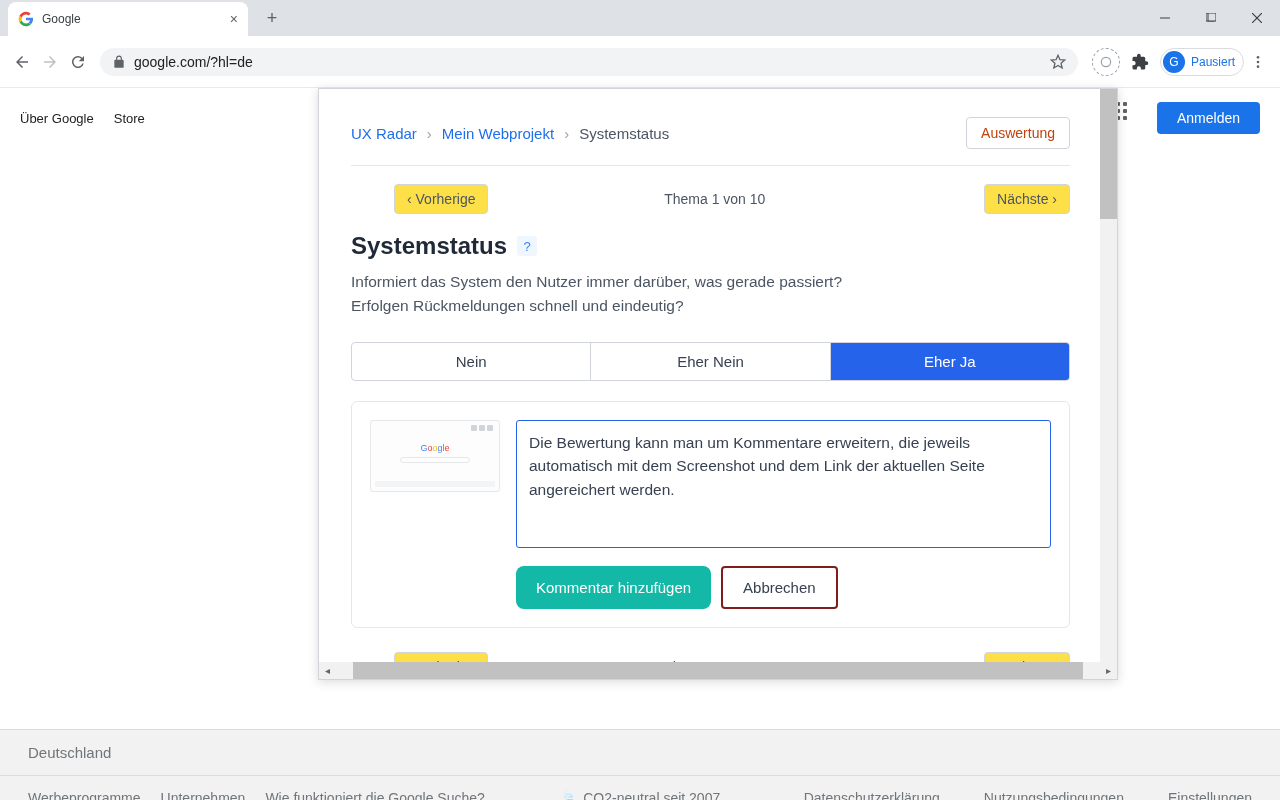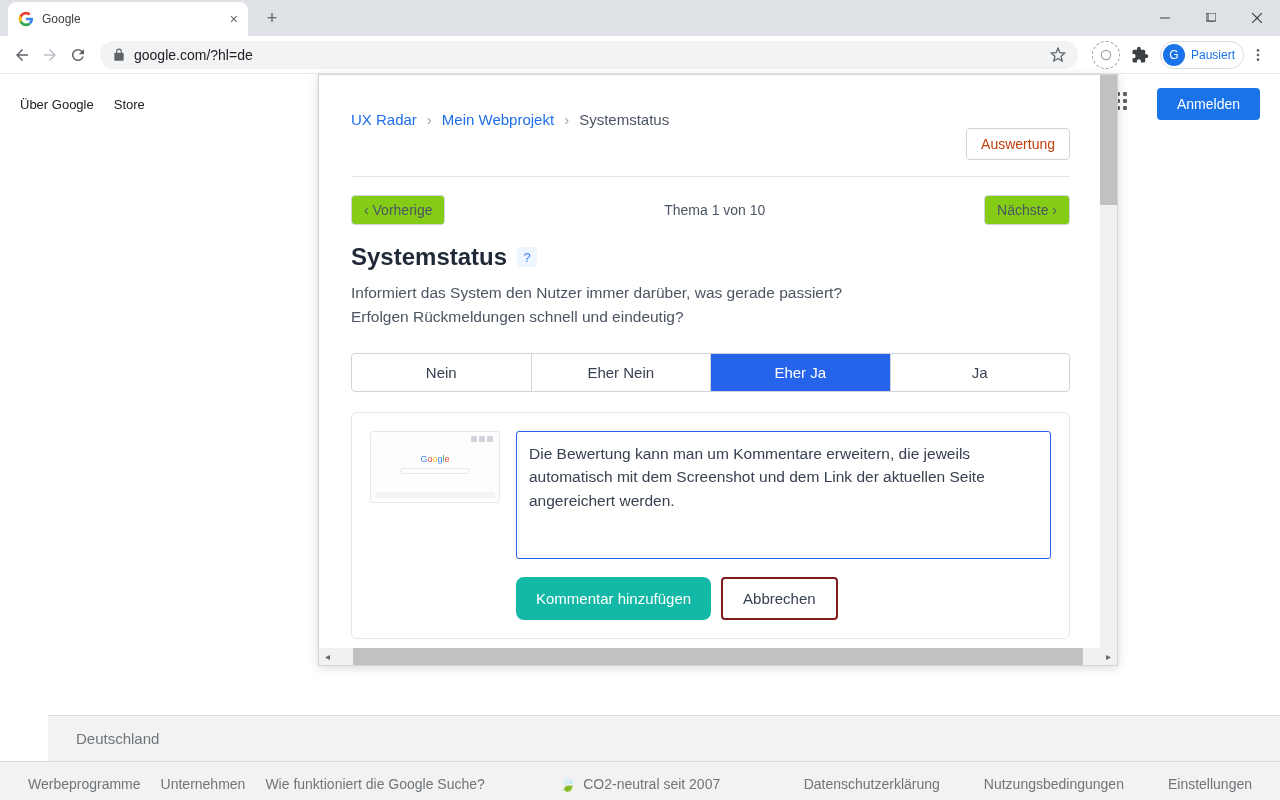--- a/index.html
+++ b/index.html
@@ -9,75 +9,75 @@
 .chrome-top { background: #dee1e6; height: 36px; display: flex; align-items: flex-end; }
 .tab { background: #fff; height: 34px; width: 240px; border-radius: 8px 8px 0 0; margin-left: 8px; display: flex; align-items: center; padding: 0 10px; position: relative; }
 .tab .favicon { width: 16px; height: 16px; margin-right: 8px; }
 .tab .tab-title { font-size: 12px; color: #3c4043; flex: 1; }
 .tab .tab-close { color: #5f6368; font-size: 14px; cursor: pointer; }
 .new-tab { width: 28px; height: 28px; display: flex; align-items: center; justify-content: center; color: #5f6368; font-size: 18px; margin-left: 10px; margin-bottom: 4px; cursor: pointer; }
 .win-controls { margin-left: auto; display: flex; align-items: center; height: 36px; }
 .win-controls div { width: 46px; height: 32px; display: flex; align-items: center; justify-content: center; color: #3c4043; cursor: pointer; }
 
 
-.addr-row { background: #fff; height: 38px; display: flex; align-items: center; padding: 0 8px; border-bottom: 1px solid #e8eaed; }
+.addr-row { background: #fff; height: 52px; display: flex; align-items: center; padding: 0 8px; border-bottom: 1px solid #e8eaed; }
 .nav-btn { width: 28px; height: 28px; display: flex; align-items: center; justify-content: center; color: #5f6368; cursor: pointer; font-size: 18px; border-radius: 50%; }
 .nav-btn.disabled { color: #bdc1c6; }
 .addr-bar { flex: 1; background: #f1f3f4; height: 28px; border-radius: 14px; margin: 0 8px; display: flex; align-items: center; padding: 0 12px; }
 .lock-icon { color: #5f6368; margin-right: 8px; }
 .addr-text { font-size: 14px; color: #202124; flex: 1; }
 .star-icon { color: #5f6368; }
 .ext-group { display: flex; align-items: center; gap: 6px; margin: 0 6px; }
 .ext-icon { width: 28px; height: 28px; display: flex; align-items: center; justify-content: center; border-radius: 50%; color: #5f6368; }
 .ext-icon.dashed { border: 1px dashed #9aa0a6; }
 .profile-pill { display: flex; align-items: center; border: 1px solid #dadce0; border-radius: 14px; height: 28px; padding: 0 8px 0 2px; gap: 6px; }
 .profile-avatar { width: 22px; height: 22px; border-radius: 50%; background: #1a73e8; color: #fff; display: flex; align-items: center; justify-content: center; font-size: 12px; }
 .profile-text { font-size: 12px; color: #1a73e8; }
 .menu-dots { width: 28px; height: 28px; display: flex; align-items: center; justify-content: center; color: #5f6368; cursor: pointer; }
 
 
 .page { position: relative; height: 732px; }
 .google-header { position: absolute; top: 0; left: 0; right: 0; height: 60px; display: flex; align-items: center; padding: 0 20px; }
 .google-header .left-links { display: flex; gap: 20px; font-size: 13px; color: #202124; }
 .google-header .left-links span { cursor: pointer; }
-.google-header .right-group { margin-left: auto; display: flex; align-items: center; gap: 24px; }
+.google-header .right-group { margin-left: auto; display: flex; align-items: flex-start; gap: 24px; }
 .apps-grid { width: 24px; height: 24px; display: grid; grid-template-columns: repeat(3,4px); grid-template-rows: repeat(3,4px); gap: 3px; cursor: pointer; }
 .apps-grid span { background: #5f6368; border-radius: 1px; }
 .signin-btn { background: #1a73e8; color: #fff; border: none; padding: 8px 20px; border-radius: 4px; font-size: 14px; font-weight: 500; cursor: pointer; }
 
 
 .google-footer { position: absolute; bottom: 0; left: 0; right: 0; }
-.footer-row1 { background: #f2f2f2; border-top: 1px solid #dadce0; padding: 14px 28px; color: #70757a; font-size: 15px; margin-left: 48px; }
+.footer-row1 { background: #f2f2f2; border-top: 1px solid #dadce0; padding: 14px 28px; color: #70757a; font-size: 15px; }
 .footer-row2 { background: #f2f2f2; border-top: 1px solid #dadce0; padding: 14px 28px; display: flex; align-items: center; color: #70757a; font-size: 14px; }
 .footer-row2 .fl-left { display: flex; gap: 20px; }
 .footer-row2 .fl-center { position: absolute; left: 50%; transform: translateX(-50%); display: flex; align-items: center; gap: 6px; }
 .footer-row2 .fl-right { margin-left: auto; display: flex; gap: 44px; }
 .footer-row2 span { cursor: pointer; }
 .leaf { color: #1e8e3e; }
 
 
 .ext-panel { position: absolute; top: 0; left: 318px; width: 800px; height: 592px; background: #fff; border: 1px solid #d1d5db; box-shadow: 0 2px 10px rgba(0,0,0,0.15); display: flex; flex-direction: column; }
 .ext-scrollbar { width: 17px; background: #f1f1f1; position: absolute; top: 0; right: 0; bottom: 17px; }
 .ext-scrollbar-thumb { position: absolute; top: 0; left: 0; right: 0; height: 130px; background: #c1c1c1; }
 .ext-hscroll { position: absolute; left: 0; right: 0; bottom: 0; height: 17px; background: #f1f1f1; display: flex; align-items: center; }
 .ext-hscroll .hbar { flex:1; height:17px; position: relative; }
 .ext-hscroll .hthumb { position: absolute; left: 17px; right: 17px; top: 0; bottom: 0; background: #c1c1c1; }
 .ext-hscroll .harrow { width: 17px; height: 17px; display: flex; align-items: center; justify-content: center; color: #666; font-size: 10px; }
 
 .ext-content { padding: 0 32px; flex: 1; overflow: hidden; width: 783px; }
 
-.breadcrumb-row { display: flex; padding: 36px 0 16px; border-bottom: 1px solid #e5e7eb; flex-direction: column; }
+.breadcrumb-row { display: flex; align-items: center; padding: 28px 0 16px; border-bottom: 1px solid #e5e7eb; }
 .breadcrumb { display: flex; align-items: center; gap: 10px; font-size: 15px; }
 .breadcrumb a { color: #1f6feb; cursor: pointer; }
 .breadcrumb .sep { color: #9ca3af; }
 .breadcrumb .current { color: #4b5563; }
 .eval-btn { margin-left: auto; border: 1px solid #d1d5db; background: #fff; padding: 7px 14px; border-radius: 4px; font-size: 14px; color: #c2410c; cursor: pointer; }
 
 .pager-row { display: flex; align-items: center; padding: 18px 0; }
-.pager-btn { border: 1px solid #d1d5db; background: #84cc16; padding: 6px 12px; border-radius: 4px; font-size: 14px; color: #4b5563; cursor: pointer; }
+.pager-btn { border: 1px solid #d1d5db; background: #fde047; padding: 6px 12px; border-radius: 4px; font-size: 14px; color: #4b5563; cursor: pointer; margin-left: 43px; }
 .pager-center { flex: 1; text-align: center; font-size: 14px; color: #4b5563; }
 
 .section-title-row { display: flex; align-items: center; gap: 10px; }
 .section-title { font-size: 24px; font-weight: 600; color: #1f2937; }
 .help-badge { width: 20px; height: 20px; background: #eff6ff; color: #3b82f6; display: flex; align-items: center; justify-content: center; font-size: 13px; border-radius: 3px; cursor: pointer; }
 .section-desc { margin-top: 10px; font-size: 15.5px; color: #4b5563; line-height: 1.55; }
 
 .rating-row { display: flex; margin-top: 24px; border: 1px solid #d1d5db; border-radius: 4px; overflow: hidden; }
 .rating-opt { flex: 1; text-align: center; padding: 10px 0; font-size: 15px; color: #374151; cursor: pointer; border-right: 1px solid #d1d5db; }
 .rating-opt:last-child { border-right: none; }
@@ -237,21 +237,20 @@
       </div>
       <div class="section-desc">
         <div>Informiert das System den Nutzer immer darüber, was gerade passiert?</div>
         <div>Erfolgen Rückmeldungen schnell und eindeutig?</div>
       </div>
 
       <div class="rating-row">
         <div class="rating-opt">Nein</div>
         <div class="rating-opt">Eher Nein</div>
         <div class="rating-opt selected">Eher Ja</div>
-        <div class="rating-opt">Ja</div>
       </div>
 
       <div class="comment-card">
         <div class="thumb">
           <div class="tbar">
               <span></span>
               <span></span>
               <span></span>
             </div>
           <div class="tlogo"><span style="color:#4285F4">G</span><span style="color:#EA4335">o</span><span style="color:#FBBC05">o</span><span style="color:#4285F4">g</span><span style="color:#34A853">l</span><span style="color:#EA4335">e</span></div>

